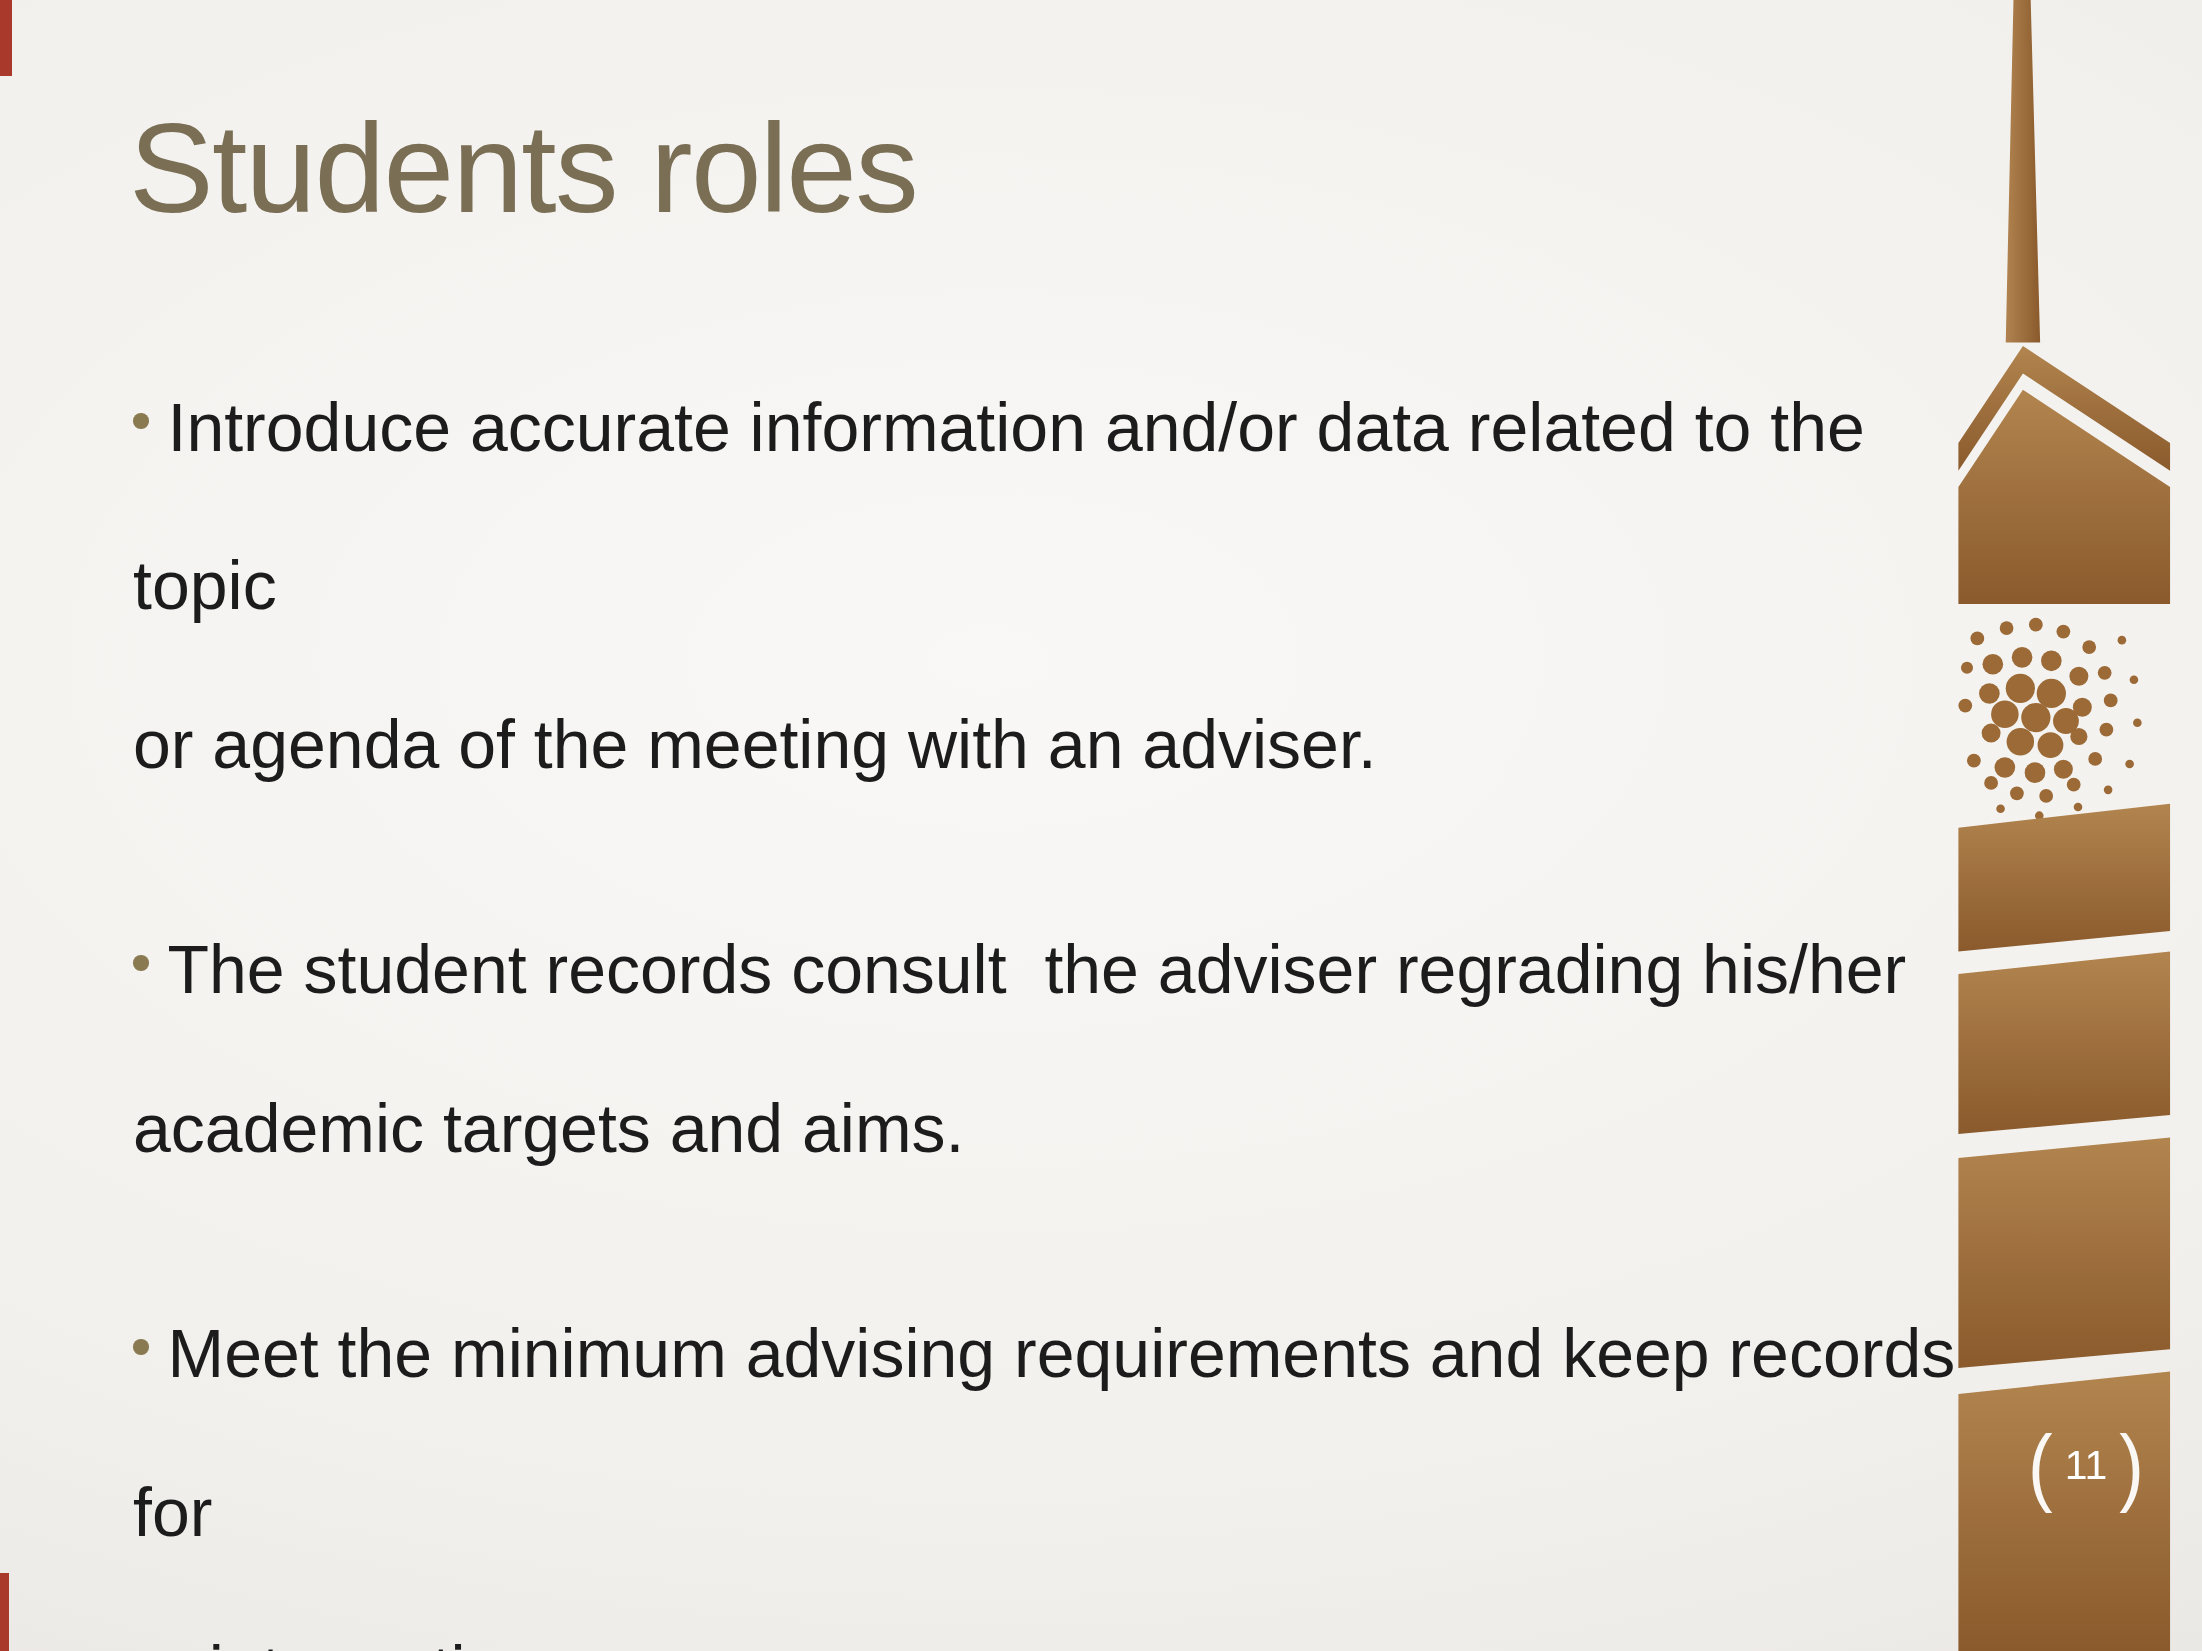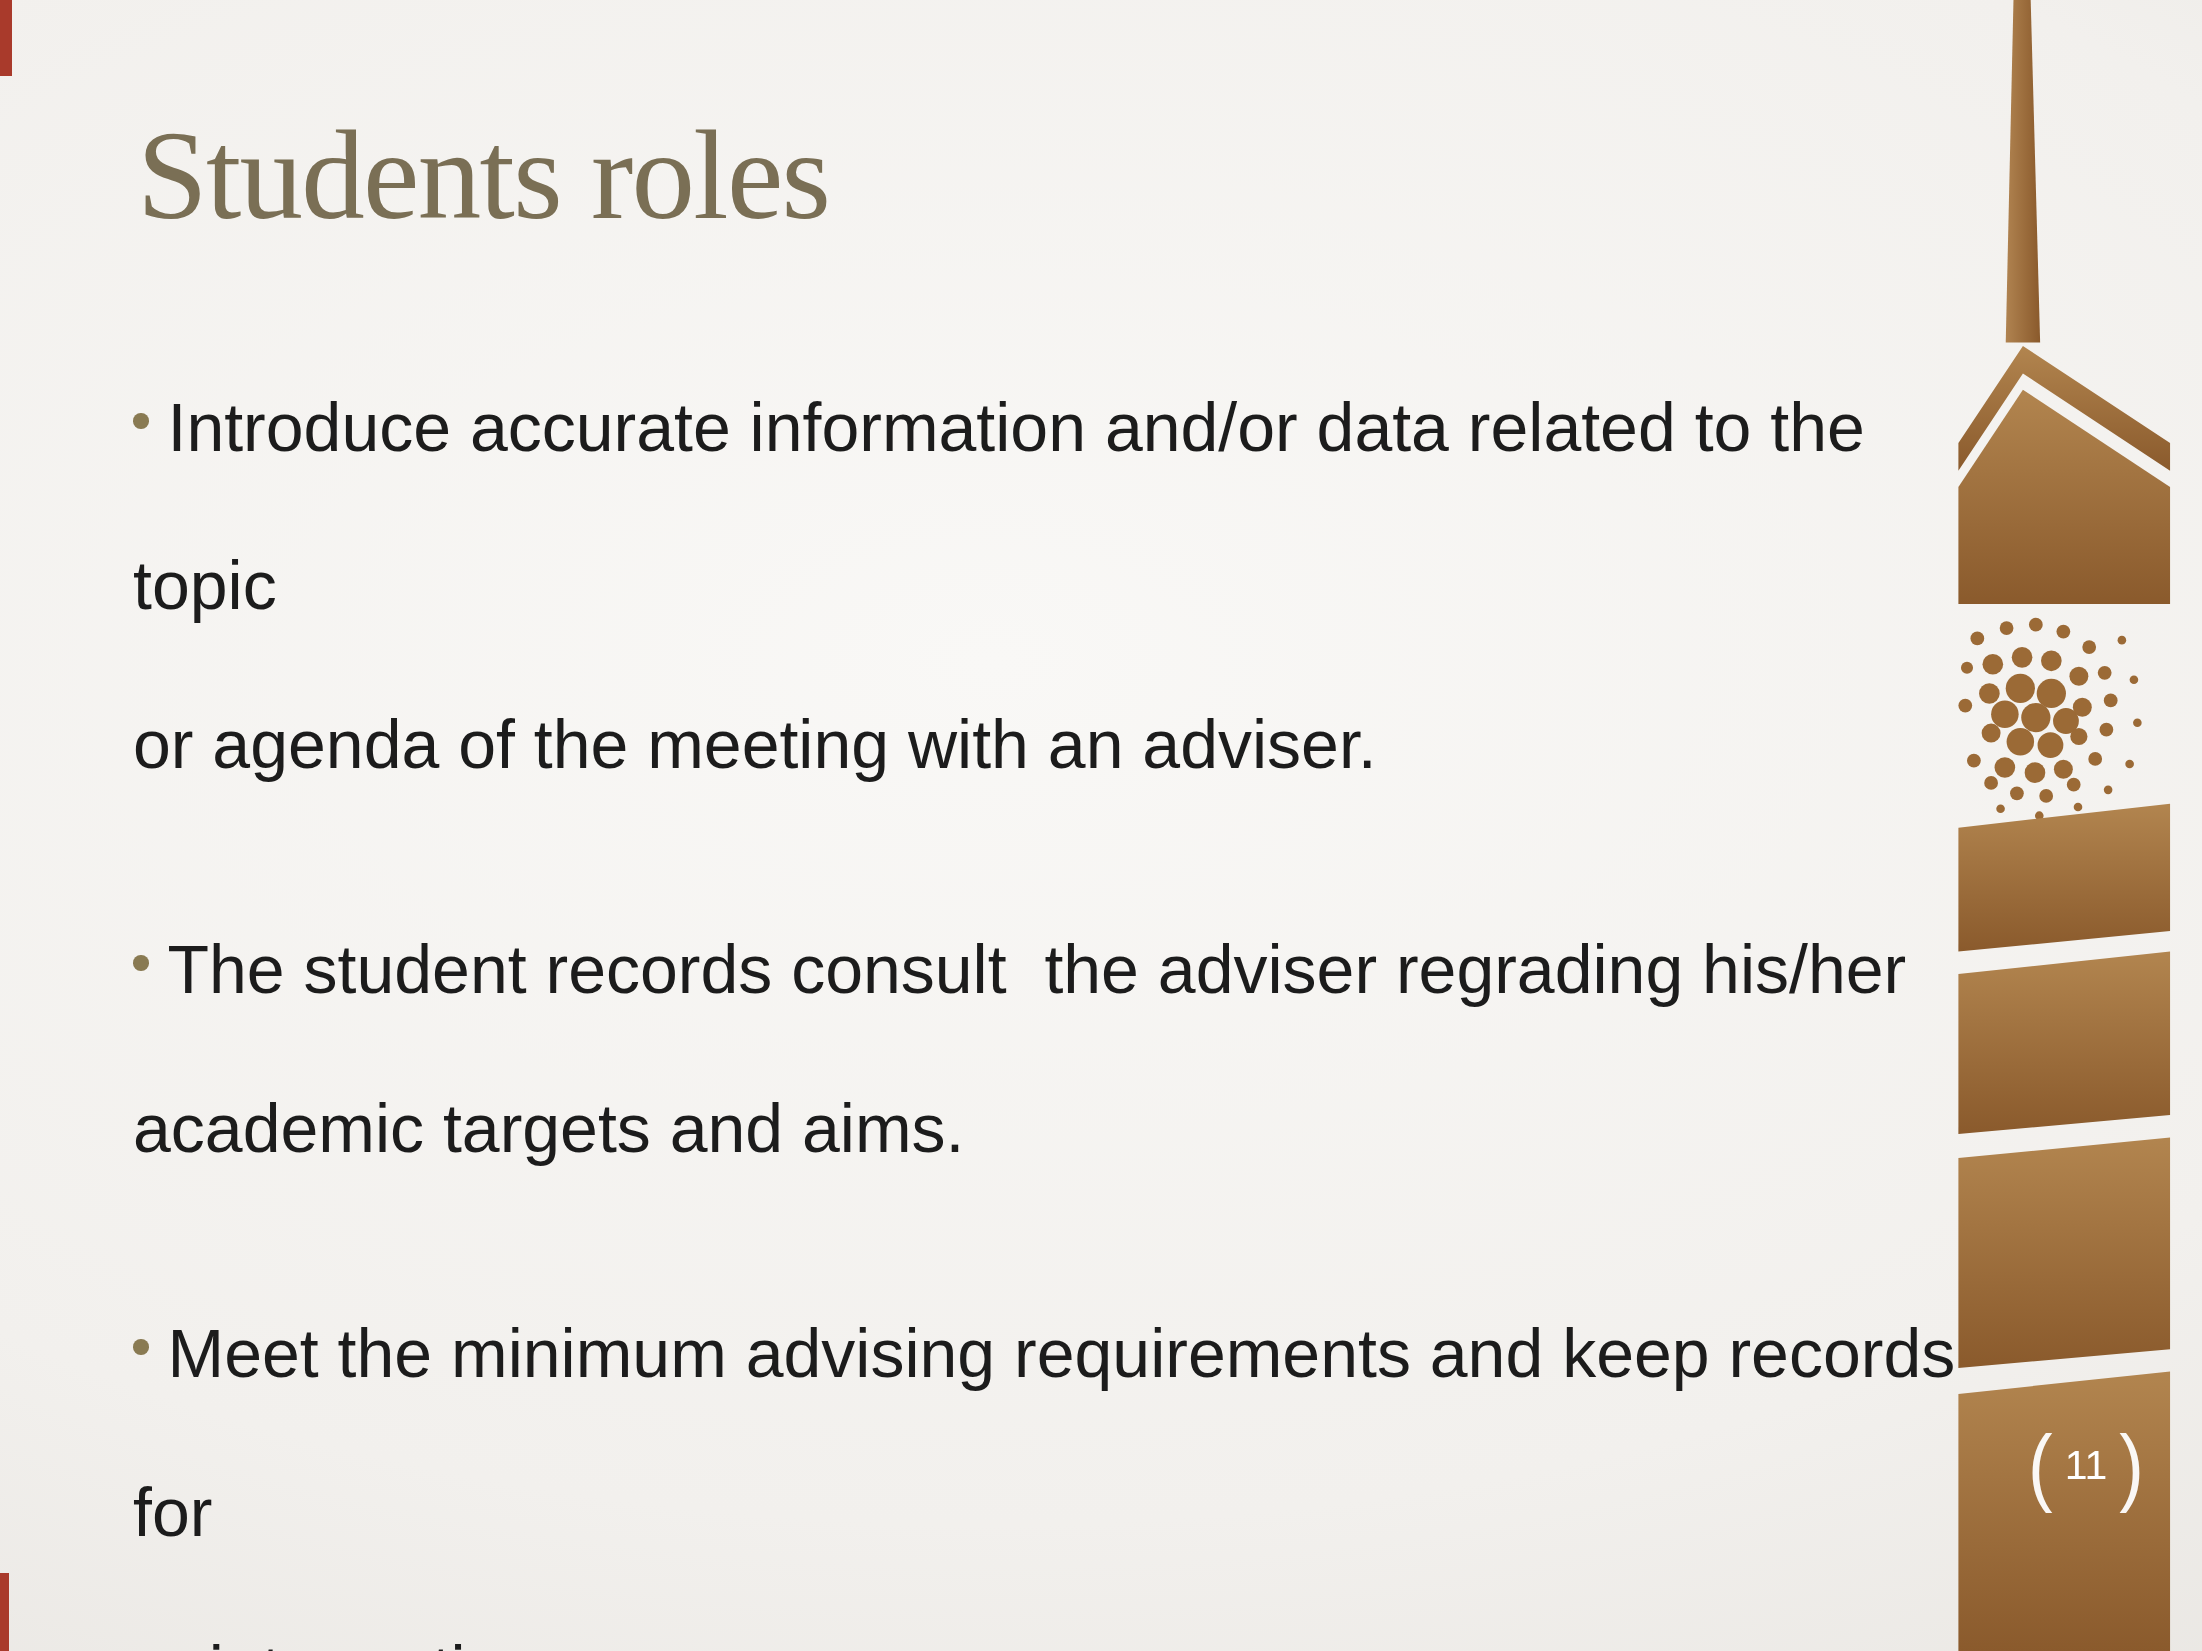--- a/index.html
+++ b/index.html
@@ -24,22 +24,22 @@
     position: absolute;
     background: #a93a2b;
   }
   .edge-artifact.top { left: 0; top: 0; width: 12px; height: 76px; }
   .edge-artifact.bottom { left: 0; top: 1573px; width: 8.6px; height: 79px; }
 
   h1.title {
     position: absolute;
     left: 129px;
     top: 95px;
-    margin: 8px;
-    font-family: Liberation Serif, serif;
+    margin: 0;
+    font-family: Liberation Sans, sans-serif;
     font-weight: 400;
     font-size: 127px;
     letter-spacing: -1.7px;
     color: #7a6f55;
   }
 
   .bullets {
     position: absolute;
     left: 133px;
     top: 348px;

